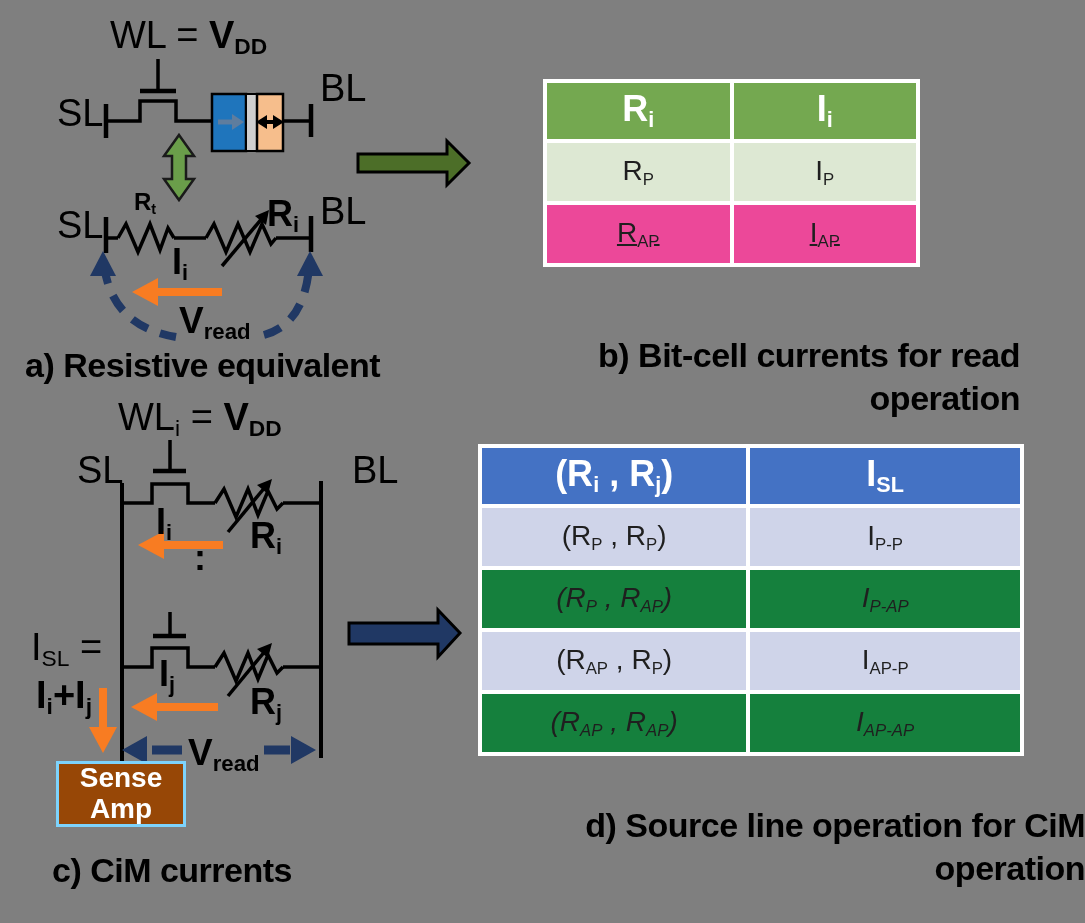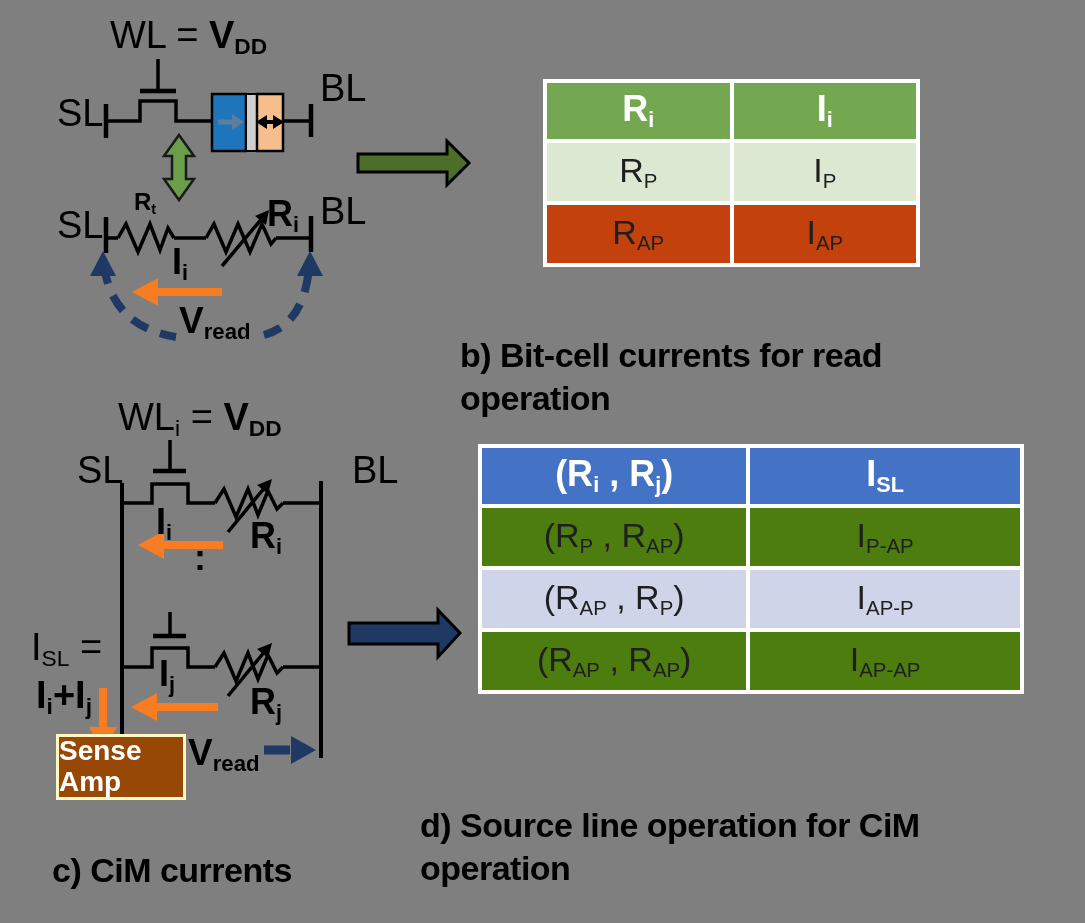--- a/index.html
+++ b/index.html
@@ -27,62 +27,63 @@
 
   
   .caption{
     position:absolute;
     font-weight:700;
     color:#000;
     font-size:34px;
     letter-spacing:-0.5px;
     line-height:1.25;
   }
-  .caption.center{text-align:left;}
+  .caption.center{text-align:right;}
 
   
   table.tbl{
     position:absolute;
     border-collapse:collapse;
     table-layout:fixed;
   }
   table.tbl td{
     border:4px solid #fff;
     text-align:center;
     vertical-align:middle;
-    font-size:34px;
+    font-size:28px;
     color:#1f1f1f;
     padding:0;
   }
   table.tbl tr.hdr td{
     font-weight:700;
     color:#fff;
     font-size:36px;
   }
   
   #table-b{left:543px;top:79px;width:377px;}
   #table-b tr.hdr td{background:#74A850;height:56px;}
   #table-b tr.r-odd td{background:#DDE8D3;height:58px;}
-  #table-b tr.r-even td{background:#c2410c;height:58px;}
+  #table-b tr.r-even td{background:#ec4899;height:58px;text-decoration:underline;}
   
   #table-d{left:478px;top:444px;width:546px;border-radius:18px;}
   #table-d tr.hdr td{background:#4472C4;height:56px;}
   #table-d tr.r-odd td{background:#CFD4E9;height:58px;}
-  #table-d tr.r-even td{background:#4d7c0f;height:58px;}
+  #table-d tr.r-even td{background:#15803d;height:58px;font-style:italic;}
 
   
   #sense-amp{
     position:absolute;
-    left:56px;top:734px;
+    left:56px;top:761px;
     width:124px;height:60px;
     background:#974706;
-    border:3px solid #fef9c3;
+    border:3px solid #7dd3fc;
     color:#fff;
     font-weight:700;
     font-size:28px;
+    text-align:center;
     line-height:1.1;
     display:flex;
     flex-direction:column;
     justify-content:center;
   }
 </style>
 </head>
 <body>
 
 <div class="canvas">
@@ -187,20 +188,21 @@
 
   <div class="lbl" style="left:110px;top:16px;"><span>WL = </span><span class="b">V</span><span class="sub b">DD</span></div>
   <div class="lbl" style="left:57px;top:94px;"><span>SL</span></div>
   <div class="lbl" style="left:320px;top:69px;"><span>BL</span></div>
   <div class="lbl" style="left:57px;top:206px;"><span>SL</span></div>
   <div class="lbl" style="left:320px;top:192px;"><span>BL</span></div>
   <div class="lbl bold" style="left:134px;top:190px;font-size:24px;"><span class="b">R</span><span class="sub b">t</span></div>
   <div class="lbl bold" style="left:267px;top:196px;font-size:36px;"><span class="b">R</span><span class="sub b">i</span></div>
   <div class="lbl bold" style="left:172px;top:244px;font-size:36px;"><span class="b">I</span><span class="sub b">i</span></div>
   <div class="lbl bold" style="left:179px;top:302px;font-size:37px;"><span class="b">V</span><span class="sub b">read</span></div>
+  <div class="caption" style="left:25px;top:344px;">a) Resistive equivalent</div>
 
   <table class="tbl" id="table-b">
     <colgroup>
         <col style="width:50%">
         <col style="width:50%">
       </colgroup>
     <tbody>
         <tr class="hdr">
       <td><span>R</span><span class="sub">i</span></td>
       <td><span>I</span><span class="sub">i</span></td>
@@ -241,20 +243,24 @@
   <table class="tbl" id="table-d">
     <colgroup>
         <col style="width:49.5%">
         <col style="width:50.5%">
       </colgroup>
     <tbody>
         <tr class="hdr">
       <td><span>(R</span><span class="sub">i</span><span> , R</span><span class="sub">j</span><span>)</span></td>
       <td><span>I</span><span class="sub">SL</span></td>
     </tr>
+    <tr class="r-odd">
+      <td><span>(R</span><span class="sub">P</span><span> , R</span><span class="sub">P</span><span>)</span></td>
+      <td><span>I</span><span class="sub">P-P</span></td>
+    </tr>
     <tr class="r-even">
       <td><span>(R</span><span class="sub">P</span><span> , R</span><span class="sub">AP</span><span>)</span></td>
       <td><span>I</span><span class="sub">P-AP</span></td>
     </tr>
     <tr class="r-odd">
       <td><span>(R</span><span class="sub">AP</span><span> , R</span><span class="sub">P</span><span>)</span></td>
       <td><span>I</span><span class="sub">AP-P</span></td>
     </tr>
     <tr class="r-even">
       <td><span>(R</span><span class="sub">AP</span><span> , R</span><span class="sub">AP</span><span>)</span></td>

